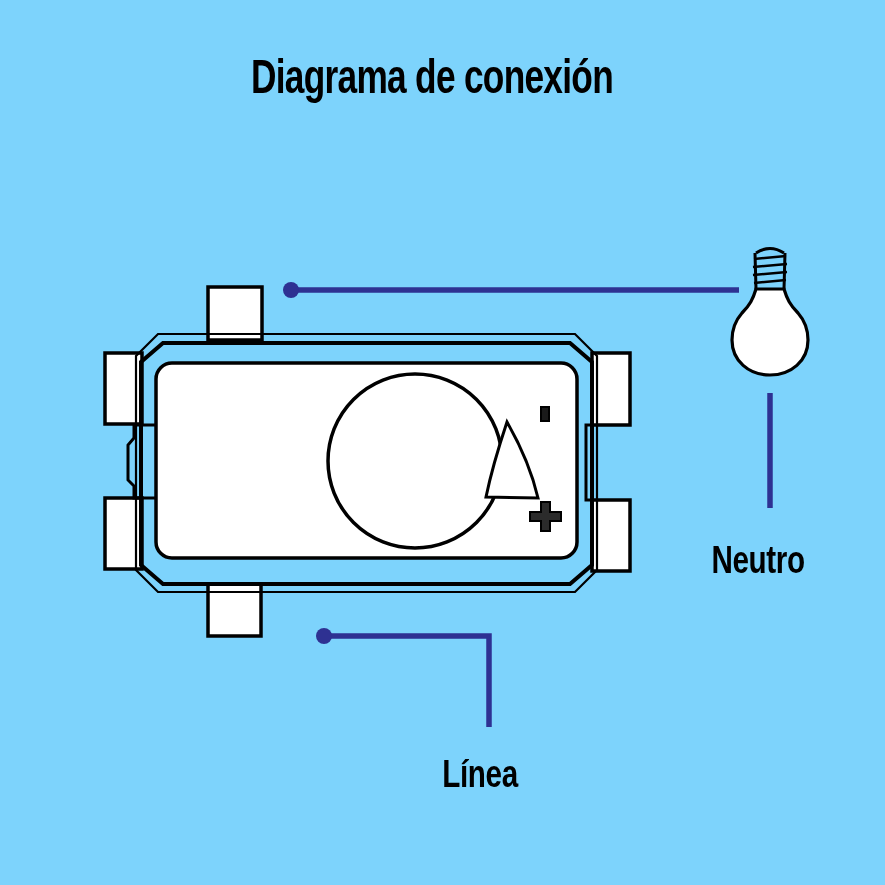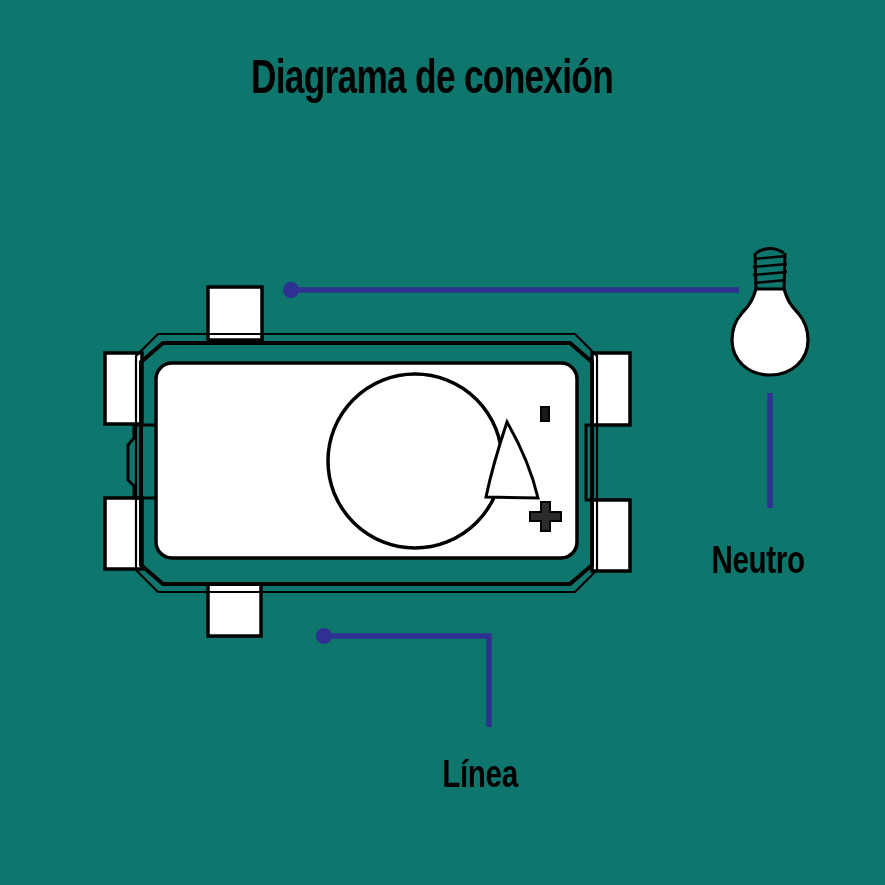--- a/index.html
+++ b/index.html
@@ -1,17 +1,17 @@
 <!DOCTYPE html>
 <html><head>
 <meta charset="utf-8">
 <style>
   html,body{margin:0;padding:0;background:#ffffff;}
   .canvas{
-    position:relative;width:885px;height:885px;background:#0f766e;overflow:hidden;
+    position:relative;width:885px;height:885px;background:#7dd3fc;overflow:hidden;
     font-family:"Liberation Sans", sans-serif;
     --wire:#2E3192; --ink:#000000;
   }
   .diagram-svg{position:absolute;left:0;top:0;}
   .page-title{
     position:absolute;top:48px;left:132px;width:600px;
     text-align:center;font-size:49px;font-weight:bold;color:#000;
     letter-spacing:-1px;white-space:nowrap;
     transform:scaleX(0.72);transform-origin:50% 50%;
   }

